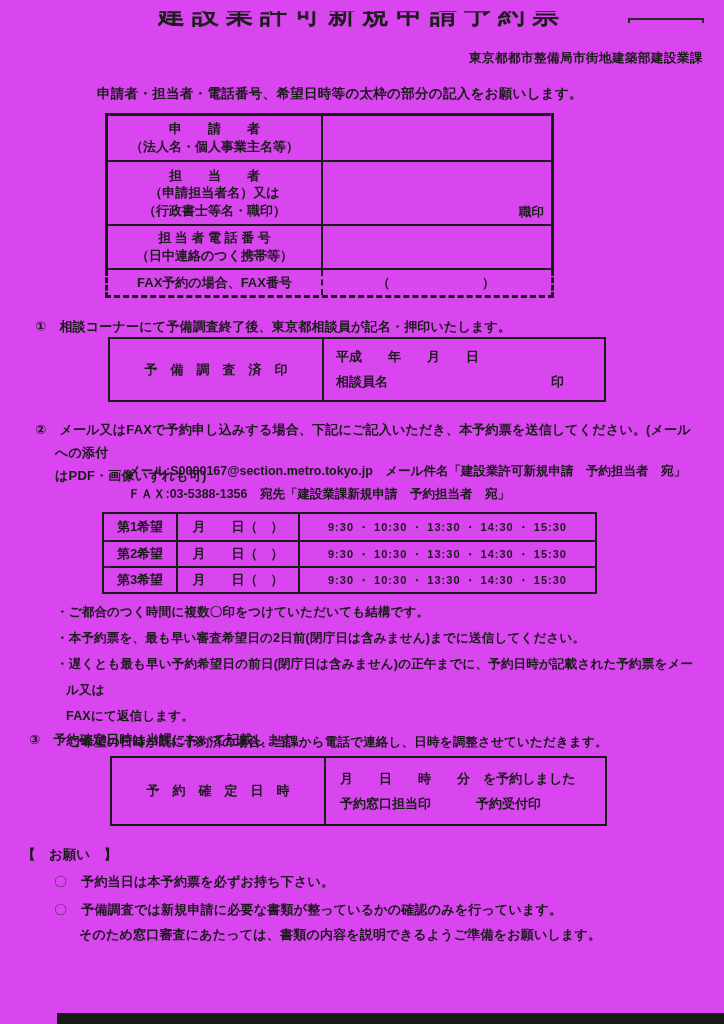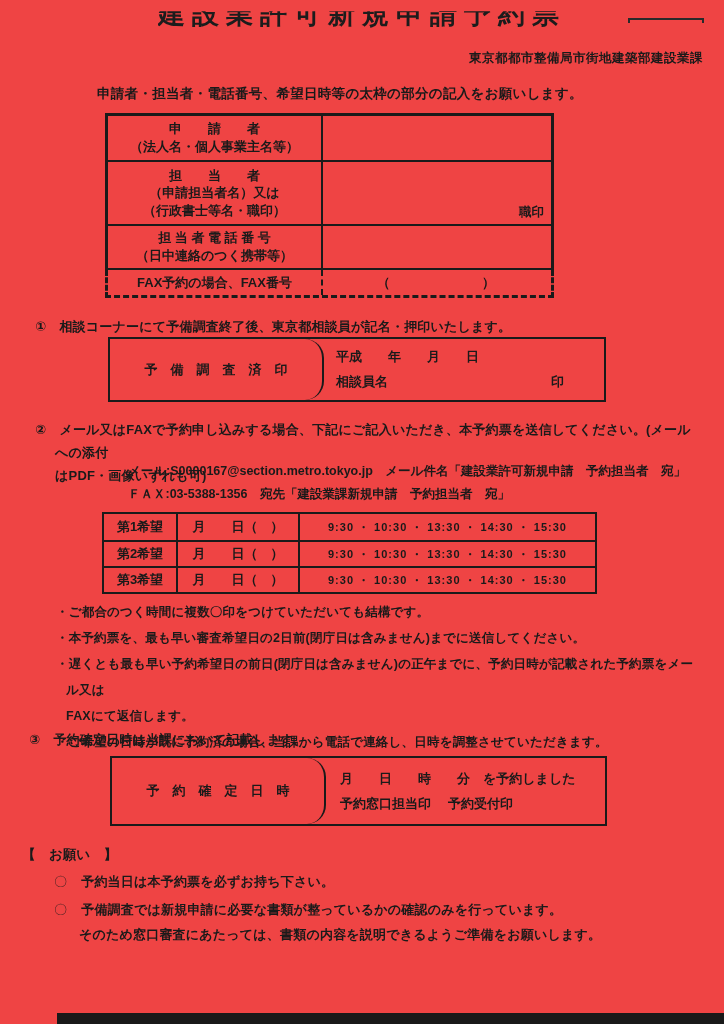--- a/index.html
+++ b/index.html
@@ -4,21 +4,21 @@
 <style>
   * { margin:0; padding:0; box-sizing:border-box; }
   html,body { width:724px; height:1024px; }
   body {
     font-family:"Liberation Sans","DejaVu Sans",sans-serif;
     background:#ffffff;
     color:#1a1a1a;
     position:relative;
     overflow:hidden;
   }
-  .page { position:absolute; inset:0; background:#ef4444; }
+  .page { position:absolute; inset:0; background:#d946ef; }
 
   
   .doc-title-wrap { position:absolute; top:0; left:0; width:100%; height:34px; text-align:center; overflow:hidden; }
   .doc-title {
     display:inline-block; font-size:27px; font-weight:700; letter-spacing:7px;
     line-height:34px; color:#1c1c1c;
     clip-path: inset(42% 0 0 0);
     transform: translateY(-3px);
   }
   .corner-mark { position:absolute; top:18px; left:628px; width:76px; height:5px;
@@ -47,26 +47,26 @@
   #sec2-head { top:418px; left:35px; width:660px; line-height:23px; padding-left:20px; text-indent:-20px; }
   #sec3-head { top:731px; left:29px; }
   .mail-line { position:absolute; top:463px; left:128px; font-size:12.5px; font-weight:700; }
   .fax-line  { position:absolute; top:486px; left:128px; font-size:12.5px; font-weight:700; }
 
   
   .stamp-tbl { position:absolute; border:2.5px solid #1a1a1a; display:flex; }
   #tbl-s1 { top:337px; left:108px; width:498px; height:65px; }
   #tbl-s3 { top:756px; left:110px; width:497px; height:70px; }
   .stamp-tbl .lab { width:214px; border-right:2px solid #1a1a1a; display:flex; align-items:center; justify-content:center;
-    font-size:13px; font-weight:700;border-radius:19px; }
+    font-size:13px; font-weight:700; }
   .stamp-tbl .val { flex:1; display:flex; flex-direction:column; justify-content:center; gap:7px; font-size:13px; font-weight:700; }
   .stamp-tbl .val .line1 { padding-left:12px; }
   .stamp-tbl .val .line2 { display:flex; justify-content:space-between; padding-left:12px; padding-right:40px; }
   #tbl-s3 .val .line1 { padding-left:14px; }
-  #tbl-s3 .val .line2 { padding-left:14px; padding-right:92px; }
+  #tbl-s3 .val .line2 { padding-left:14px; padding-right:64px; }
 
   
   .choice-tbl { position:absolute; top:512px; left:102px; width:495px; border:2.5px solid #1a1a1a; }
   .choice-row { display:flex; height:26px; }
   .choice-row + .choice-row { border-top:2.5px solid #1a1a1a; }
   .choice-rank { width:74px; border-right:2.5px solid #1a1a1a; display:flex; align-items:center; justify-content:center;
     font-size:13px; font-weight:700; }
   .choice-date { width:122px; border-right:2.5px solid #1a1a1a; display:flex; align-items:center; justify-content:center;
     font-size:13px; font-weight:700; }
   .choice-times { flex:1; display:flex; align-items:center; justify-content:center; font-size:11px; font-weight:700; letter-spacing:1px; }

